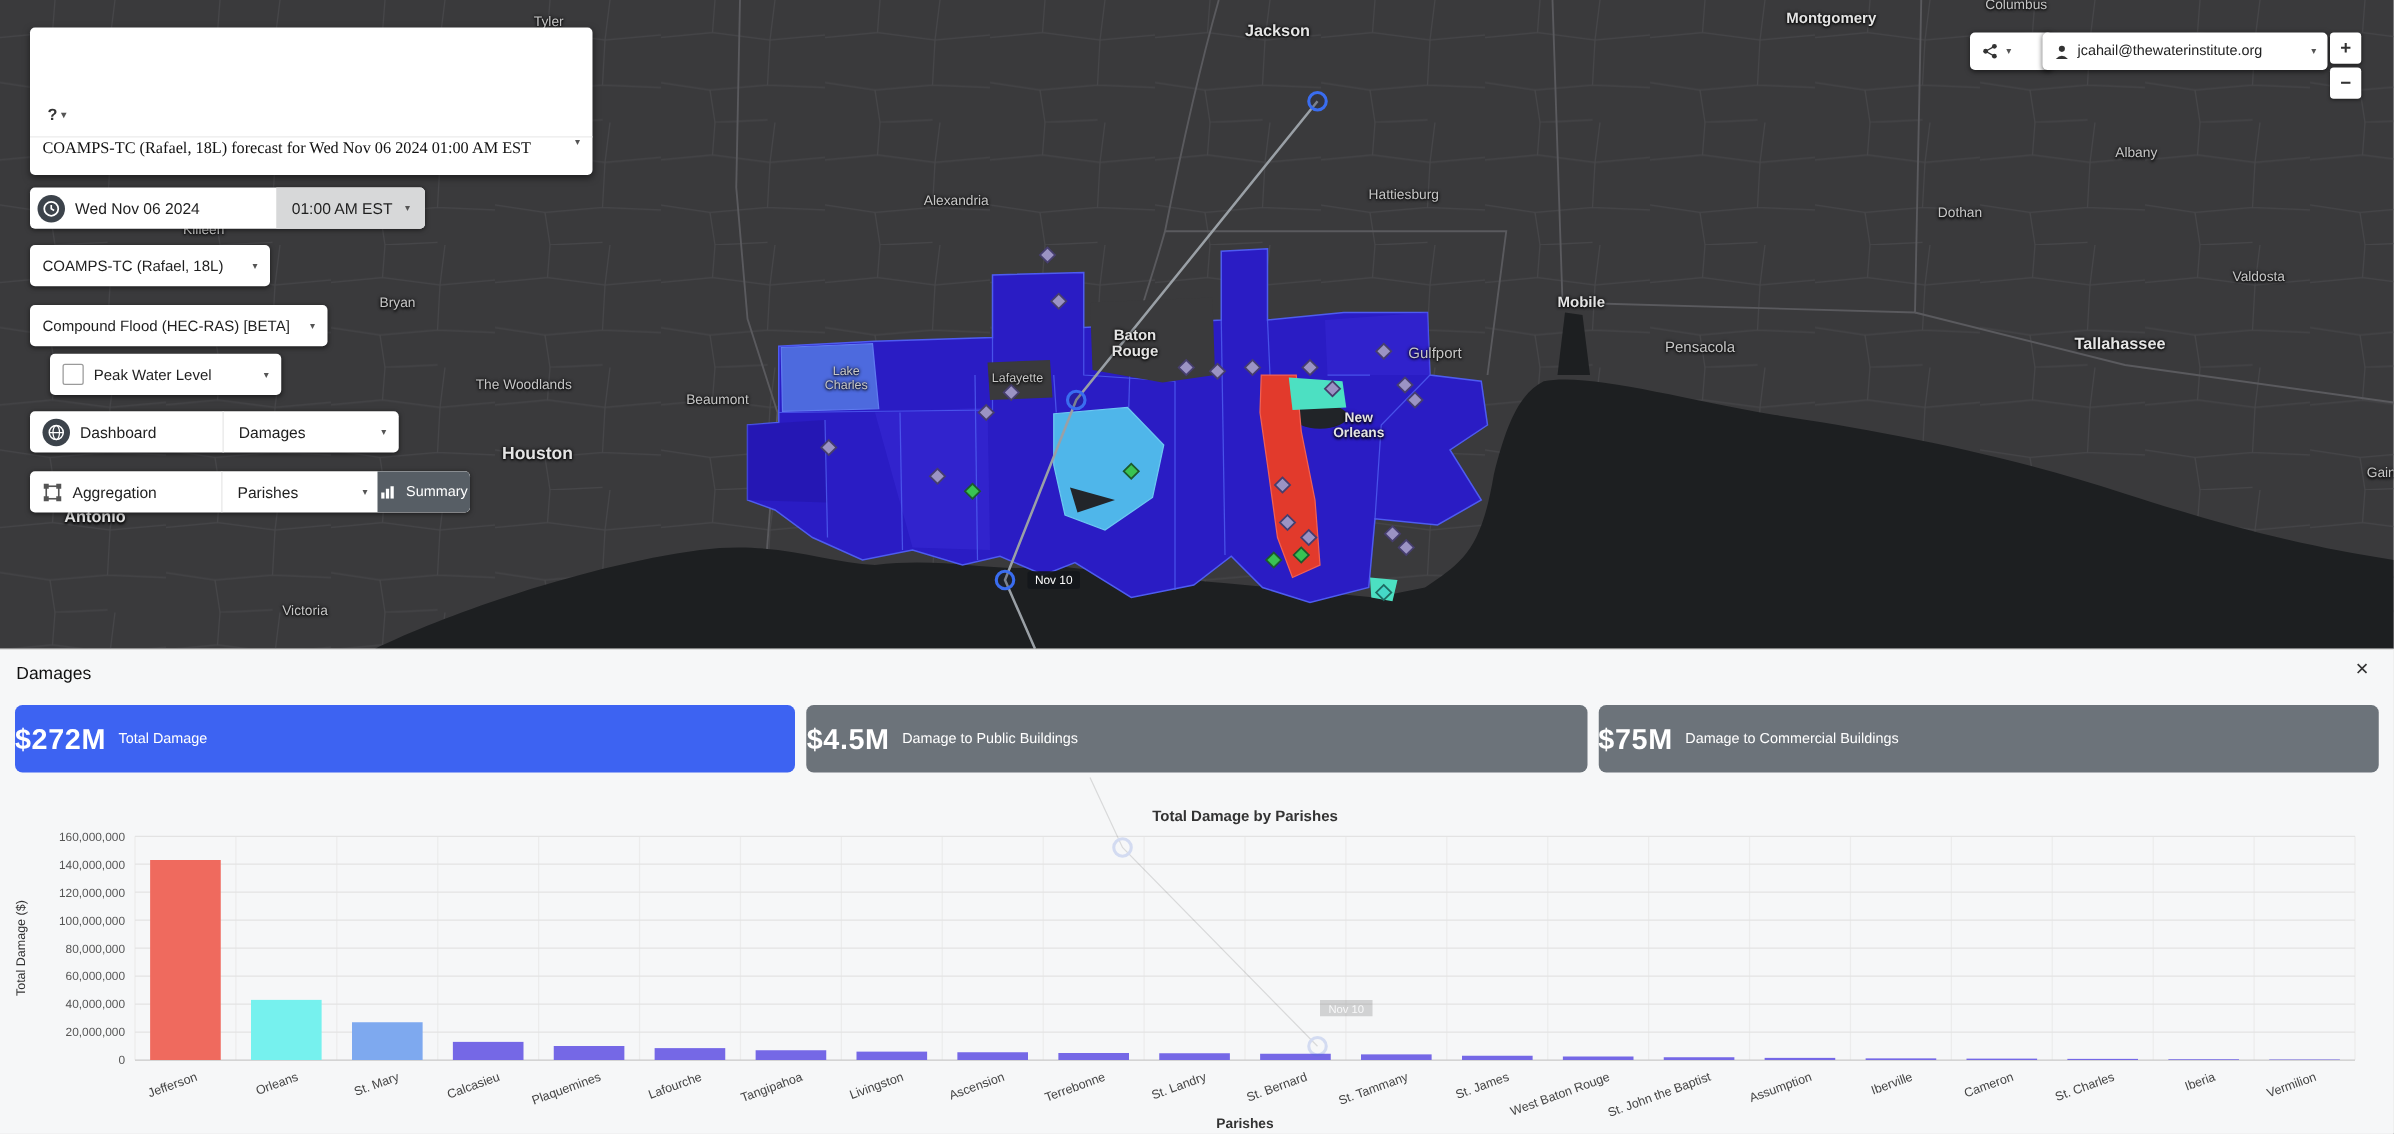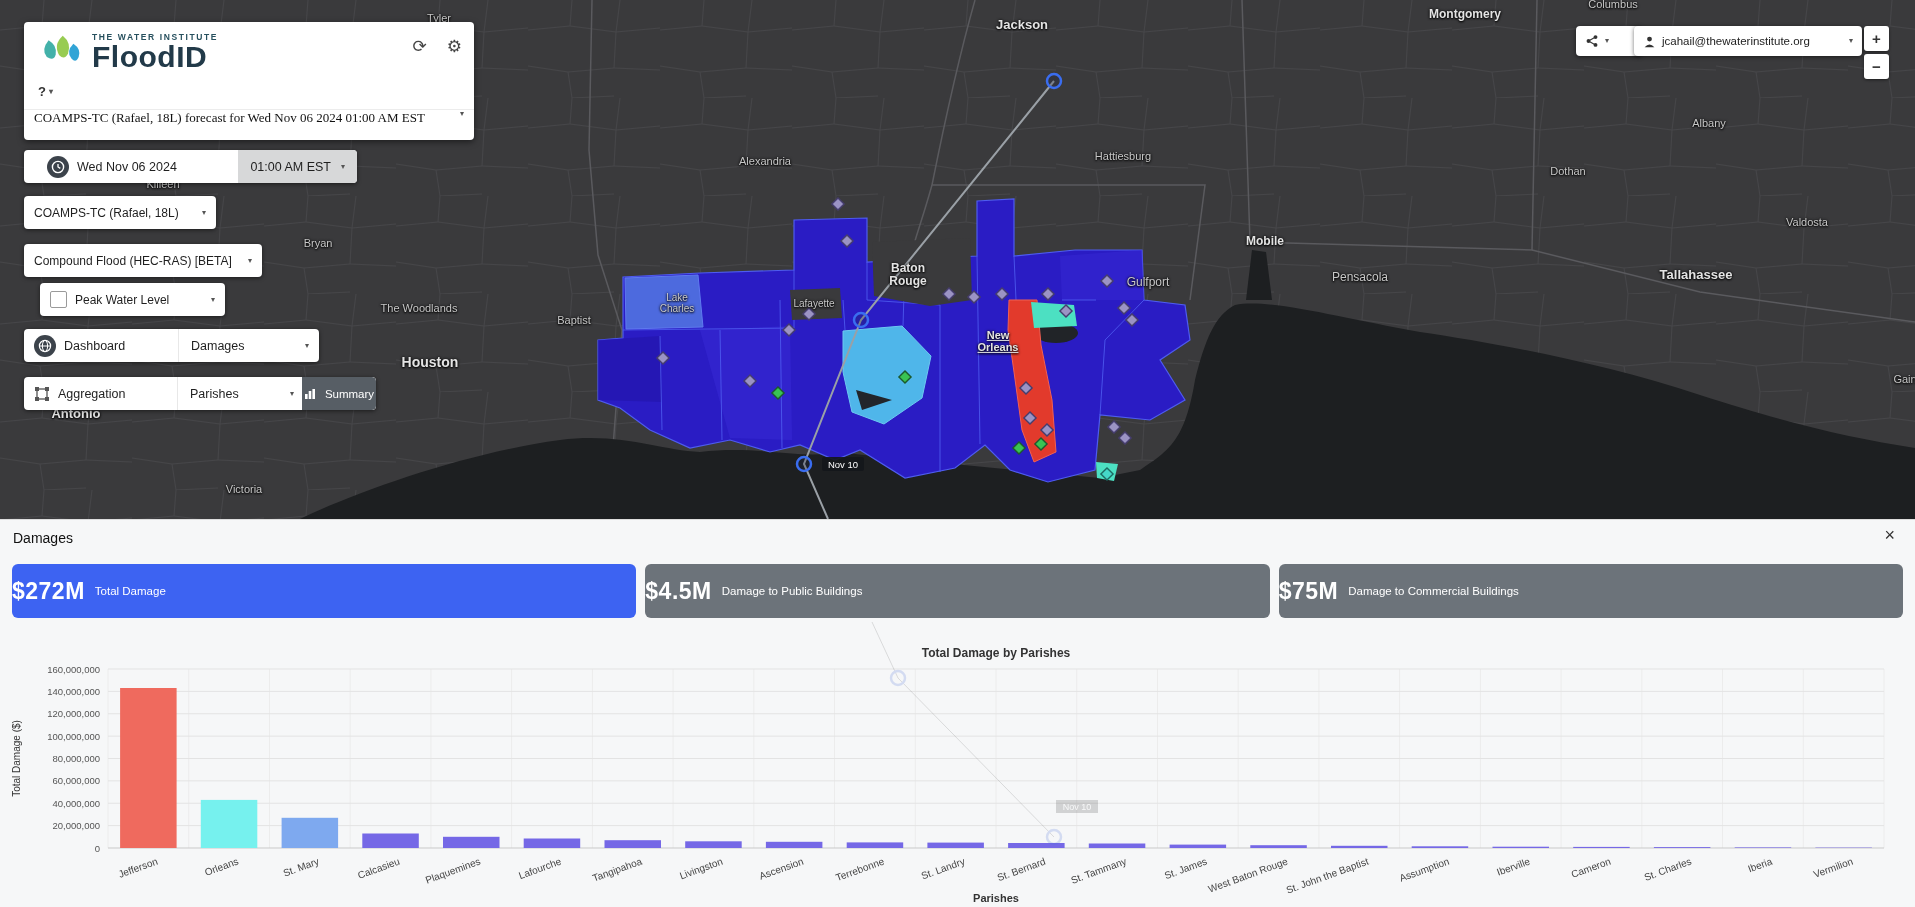--- a/index.html
+++ b/index.html
@@ -173,60 +173,45 @@
         <div class="maplabel" style="left: 1568px; top: 171px; font-size: 11px;">Dothan</div>
         <div class="maplabel" style="left: 1807px; top: 222px; font-size: 11px;">Valdosta</div>
         <div class="maplabel big" style="left: 1696px; top: 275px; font-size: 13px;">Tallahassee</div>
         <div class="maplabel" style="left: 1123px; top: 156px; font-size: 11px;">Hattiesburg</div>
         <div class="maplabel big" style="left: 1265px; top: 242px; font-size: 12px;">Mobile</div>
         <div class="maplabel" style="left: 1360px; top: 278px; font-size: 12px;">Pensacola</div>
         <div class="maplabel" style="left: 765px; top: 161px; font-size: 11px;">Alexandria</div>
         <div class="maplabel" style="left: 163px; top: 184px; font-size: 11px;">Killeen</div>
         <div class="maplabel" style="left: 318px; top: 243px; font-size: 11px;">Bryan</div>
         <div class="maplabel" style="left: 419px; top: 308px; font-size: 11px;">The Woodlands</div>
-        <div class="maplabel" style="left: 574px; top: 320px; font-size: 11px;">Baptist</div>
+        <div class="maplabel" style="left: 574px; top: 320px; font-size: 11px;">Beaumont</div>
         <div class="maplabel big" style="left: 430px; top: 363px; font-size: 14px;">Houston</div>
         <div class="maplabel" style="left: 244px; top: 489px; font-size: 11px;">Victoria</div>
         <div class="maplabel big" style="left: 76px; top: 414px; font-size: 13px;">Antonio</div>
         <div class="maplabel big" style="left: 908px; top: 275px; font-size: 12px; width: 50px; white-space: normal;">Baton Rouge</div>
         <div class="maplabel" style="left: 814px; top: 303px; font-size: 10px;">Lafayette</div>
         <div class="maplabel" style="left: 677px; top: 303px; font-size: 10px; width: 46px; white-space: normal;">Lake Charles</div>
-        <div class="maplabel big" style="left: 998px; top: 341px; font-size: 11px; width: 48px; white-space: normal; text-decoration: underline;">New Orleans</div>
+        <div class="maplabel big" style="left: 1087px; top: 341px; font-size: 11px; width: 48px; white-space: normal;">New Orleans</div>
         <div class="maplabel" style="left: 1148px; top: 283px; font-size: 12px;">Gulfport</div>
         <div class="maplabel" style="left: 1905px; top: 379px; font-size: 11px;">Gain</div>
       </div>
   </div>
 
   <div id="logo-card" class="panel-z">
-    <div class="logo-row">
-      <svg viewBox="0 0 52 40" width="46" height="36">
-        <path d="M10 28 Q3 20 12 9 Q22 15 20 25 Q18 33 10 28Z" fill="#2fa8a0" opacity="0.9"></path>
-        <path d="M24 26 Q17 14 28 4 Q38 12 34 24 Q30 32 24 26Z" fill="#8dc63f" opacity="0.9"></path>
-        <path d="M38 30 Q31 22 40 13 Q49 19 46 28 Q43 35 38 30Z" fill="#1b9ad1" opacity="0.9"></path>
-      </svg>
-      <div class="brandtext">
-        <div class="brand-small">THE WATER INSTITUTE</div>
-        <div class="brand-large">FloodID</div>
-      </div>
-      <div class="logo-icons">
-        <span class="tool-ic">⟳</span>
-        <span class="tool-ic">⚙</span>
-      </div>
-    </div>
     <div class="help-row">
       <span>?</span>
       <span class="caret">▾</span>
     </div>
     <div class="forecast-row">
       <span>COAMPS-TC (Rafael, 18L) forecast for Wed Nov 06 2024 01:00 AM EST</span>
       <span class="caret">▾</span>
     </div>
   </div>
 
-  <div class="pill" style="left:24px;top:150px;width:300px;padding-left:23px;">
+  <div class="pill" style="left:24px;top:150px;width:300px;padding-left:6px;">
     <span class="icon-circle">
       <svg width="14" height="14" viewBox="0 0 14 14">
           <circle cx="7" cy="7" r="5.6" fill="none" stroke="#fff" stroke-width="1.4"></circle>
           <path d="M7 4 L7 7 L9.3 8.4" stroke="#fff" stroke-width="1.3" fill="none"></path>
         </svg>
     </span>
     <span>Wed Nov 06 2024</span>
     <span class="seg-gray">
       <span>01:00 AM EST</span>
       <span class="caret">▾</span>

